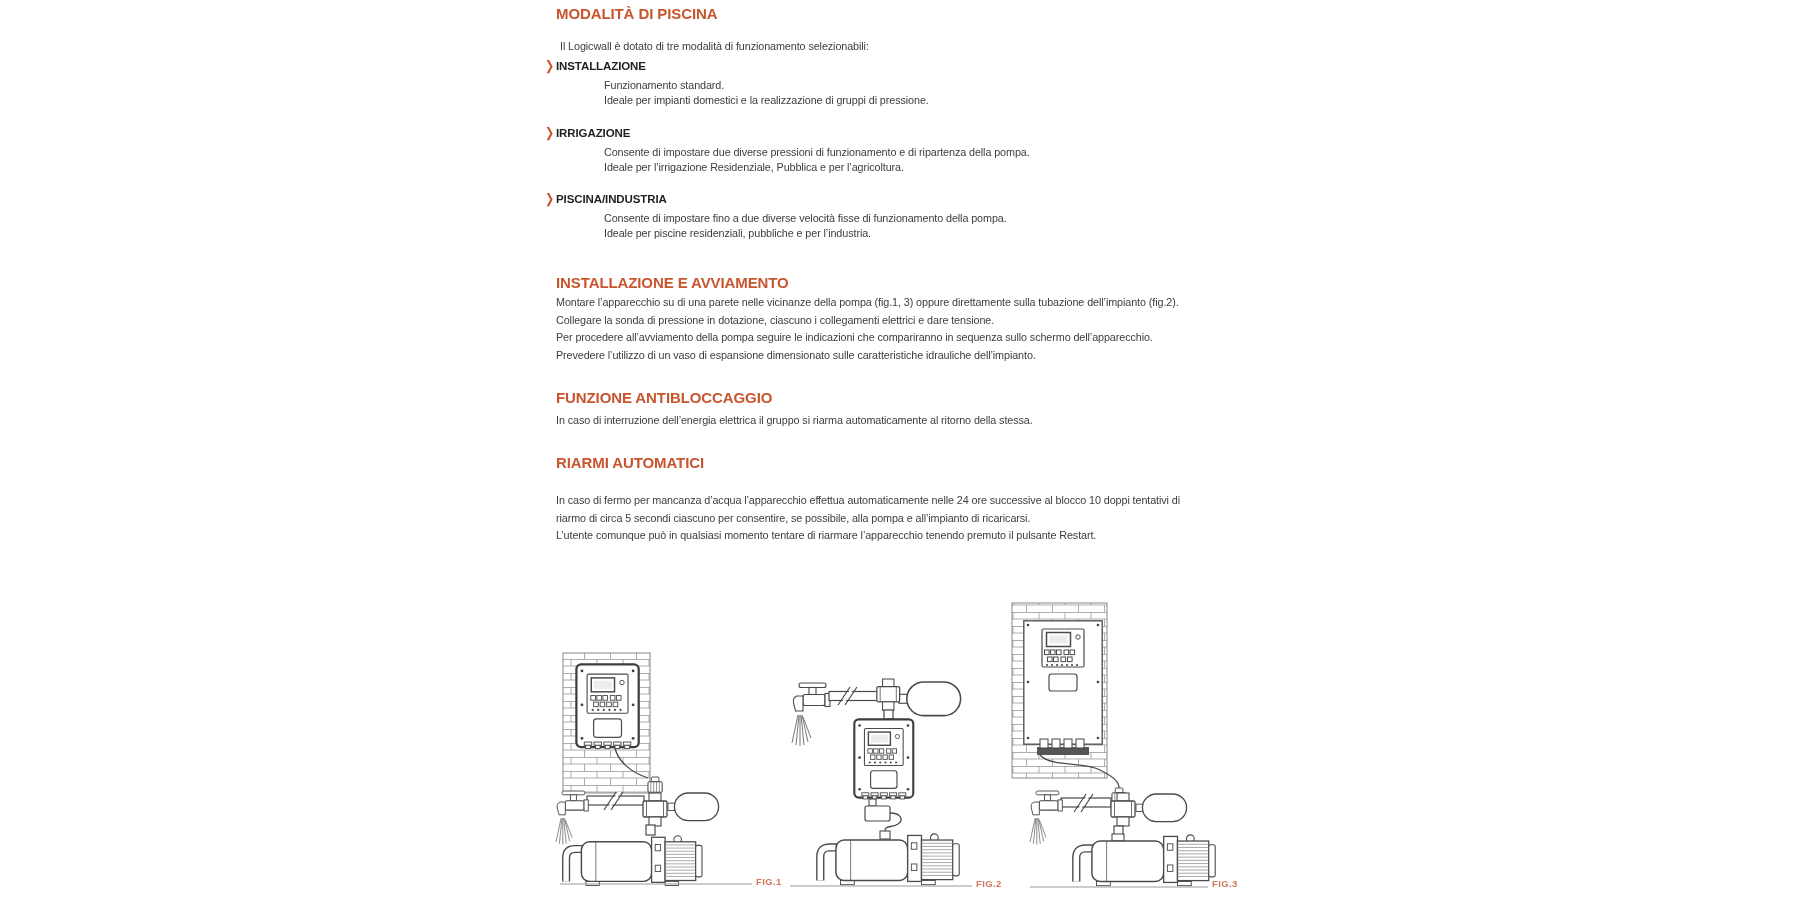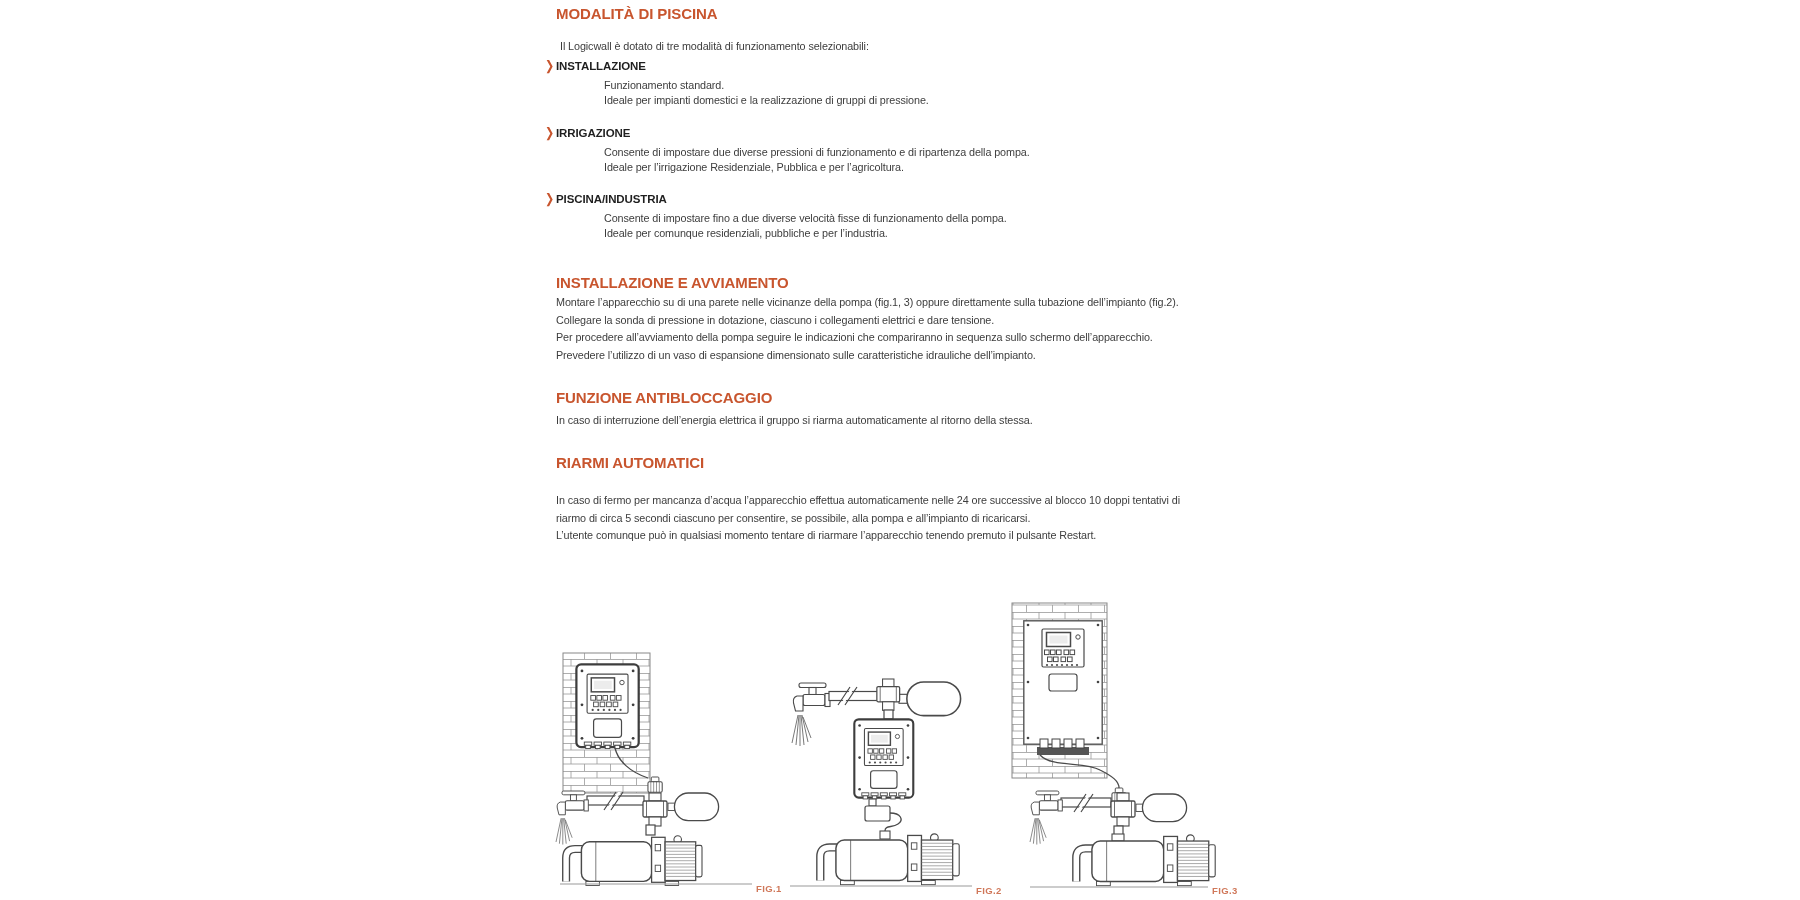--- a/index.html
+++ b/index.html
@@ -24,21 +24,21 @@
   .intro{position:absolute;left:560px;top:27px;line-height:14px;margin-top:12px;}
   .para{position:absolute;left:556px;}
   .pline{display:block;height:17.5px;line-height:17.5px;}
   .bullet{position:absolute;left:556px;}
   .bhead{font-size:11.5px;font-weight:bold;color:#1f1f1f;letter-spacing:-0.1px;
          line-height:13px;margin-bottom:5px;position:relative;white-space:nowrap;}
   .chev{position:absolute;left:-11px;top:-1px;color:var(--orange);font-weight:bold;
         font-size:11px;display:inline-block;transform:scaleY(1.2);}
   .bline{display:block;height:14.8px;line-height:14.8px;padding-left:48px;}
   .figlabel{position:absolute;font-size:9.5px;font-weight:bold;color:var(--figorange);
-            letter-spacing:0.4px;white-space:nowrap;margin-top:7px;}
+            letter-spacing:0.4px;white-space:nowrap;}
   svg{display:block;}
 </style>
 </head>
 <body>
 
 <div class="canvas">
 
   <h1 class="heading" style="top:5px">MODALITÀ DI PISCINA</h1>
 
   <div class="intro">Il Logicwall è dotato di tre modalità di funzionamento selezionabili:</div>
@@ -57,21 +57,21 @@
     </div>
     <span class="bline">Consente di impostare due diverse pressioni di funzionamento e di ripartenza della pompa.</span>
     <span class="bline">Ideale per l’irrigazione Residenziale, Pubblica e per l’agricoltura.</span>
   </div>
 
   <div class="bullet" style="top:193px">
     <div class="bhead">
       <span class="chev">❯</span><span>PISCINA/INDUSTRIA</span>
     </div>
     <span class="bline">Consente di impostare fino a due diverse velocità fisse di funzionamento della pompa.</span>
-    <span class="bline">Ideale per comunque residenziali, pubbliche e per l’industria.</span>
+    <span class="bline">Ideale per piscine residenziali, pubbliche e per l’industria.</span>
   </div>
 
   <h2 class="heading" style="top:274px">INSTALLAZIONE E AVVIAMENTO</h2>
   <div class="para" style="top:294px">
     <span class="pline">Montare l’apparecchio su di una parete nelle vicinanze della pompa (fig.1, 3) oppure direttamente sulla tubazione dell’impianto (fig.2).</span>
     <span class="pline">Collegare la sonda di pressione in dotazione, ciascuno i collegamenti elettrici e dare tensione.</span>
     <span class="pline">Per procedere all’avviamento della pompa seguire le indicazioni che compariranno in sequenza sullo schermo dell’apparecchio.</span>
     <span class="pline">Prevedere l’utilizzo di un vaso di espansione dimensionato sulle caratteristiche idrauliche dell’impianto.</span>
   </div>
 

